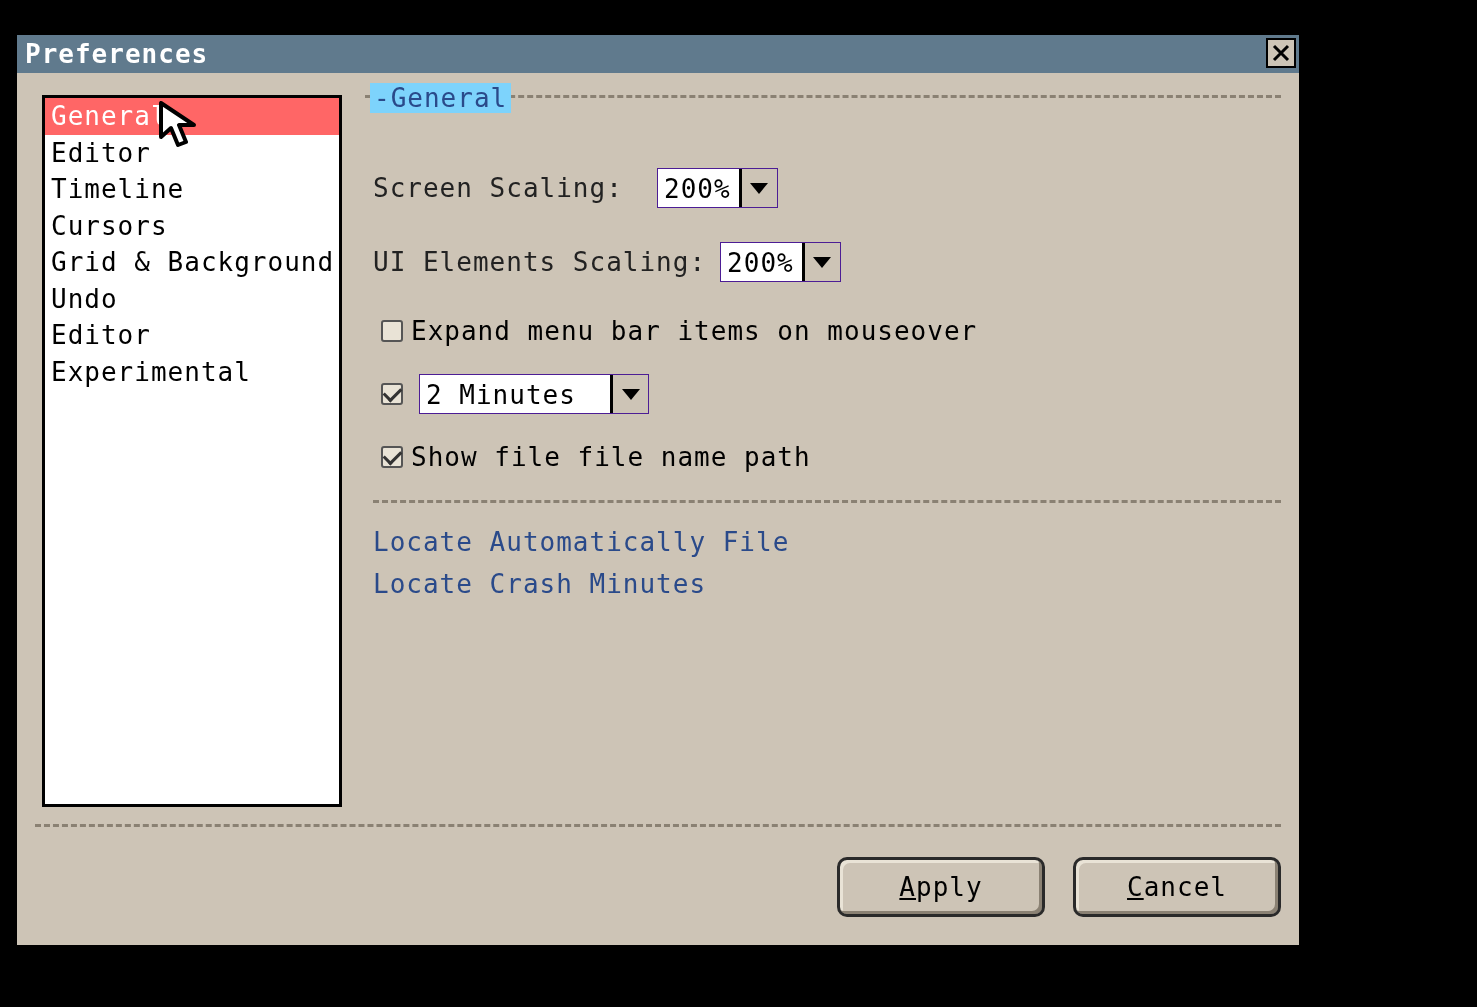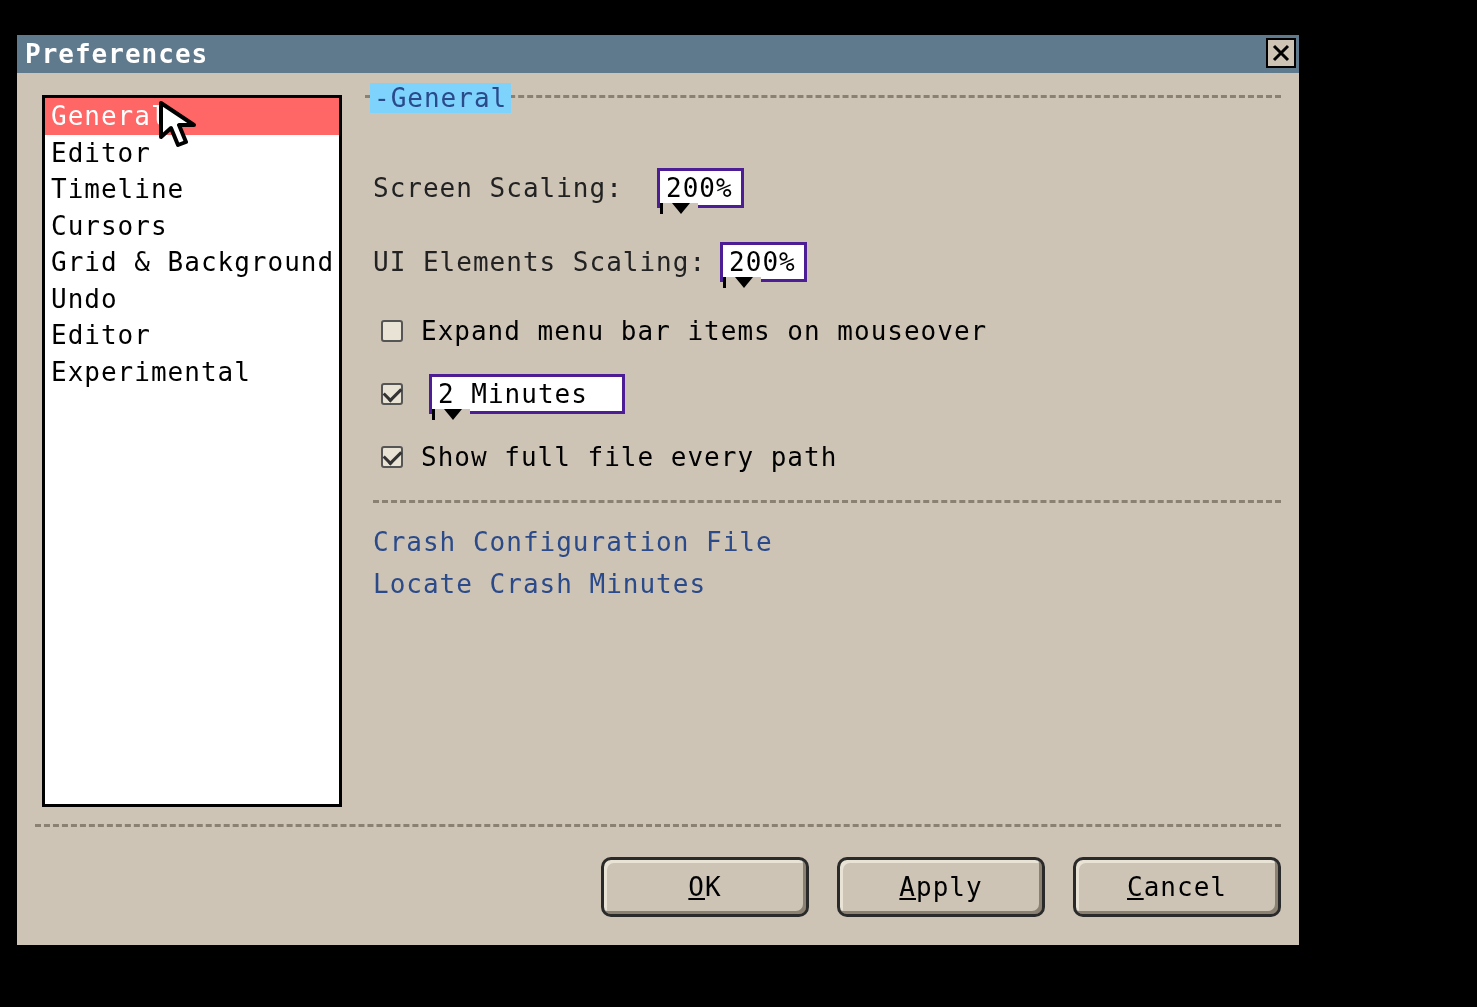--- a/index.html
+++ b/index.html
@@ -97,46 +97,45 @@
     gap: 14px;
     margin-top: 30px;
   }
   .row .label {
     min-width: 270px;
     color: #222;
     letter-spacing: 1px;
   }
   .combo {
     display: inline-flex;
-    border: 3px solid #4c1d95;
+    border: 1px solid #4c1d95;
     background: #fff;
     height: 40px;
     align-items: stretch;
-    flex-direction: column;
   }
   .combo .val {
     padding: 2px 8px 0 6px;
     display: flex; align-items: center;
     letter-spacing: 1px;
   }
   .combo .drop {
     width: 38px;
     background: #cdc4b6;
     border-left: 3px solid #000;
     display: flex; align-items: center; justify-content: center;
     cursor: pointer;
   }
   .combo .drop span {
     width: 0; height: 0;
     border-left: 9px solid transparent;
     border-right: 9px solid transparent;
     border-top: 11px solid #000;
   }
   .check-row {
-    display: flex; align-items: center; gap: 18px;
+    display: flex; align-items: center; gap: 8px;
     margin-bottom: 28px;
     padding-left: 8px;
   }
   .chk {
     width: 22px; height: 22px;
     border: 2px solid #555;
     border-radius: 3px;
     background: #e9e3d6;
     display: inline-flex; align-items: center; justify-content: center;
     cursor: pointer;
@@ -256,36 +255,33 @@
           <div class="combo inline wide">
             <span class="val">2 Minutes</span>
             <span class="drop">
                 <span></span>
               </span>
           </div>
         </div>
 
         <div class="check-row">
           <span class="chk checked"></span>
-          <span class="check-label">Show full file every path</span>
+          <span class="check-label">Show file file name path</span>
         </div>
 
         <div class="sep"></div>
 
-        <div class="link">Crash Configuration File</div>
+        <div class="link">Locate Automatically File</div>
         <div class="link">Locate Crash Minutes</div>
       </div>
     </div>
 
     <div class="btn-row-sep"></div>
 
     <div class="btn-row">
-      <div class="btn">
-        <span><span class="ul">O</span>K</span>
-      </div>
       <div class="btn">
         <span><span class="ul">A</span>pply</span>
       </div>
       <div class="btn">
         <span><span class="ul">C</span>ancel</span>
       </div>
     </div>
 
   </div>
 </div>

